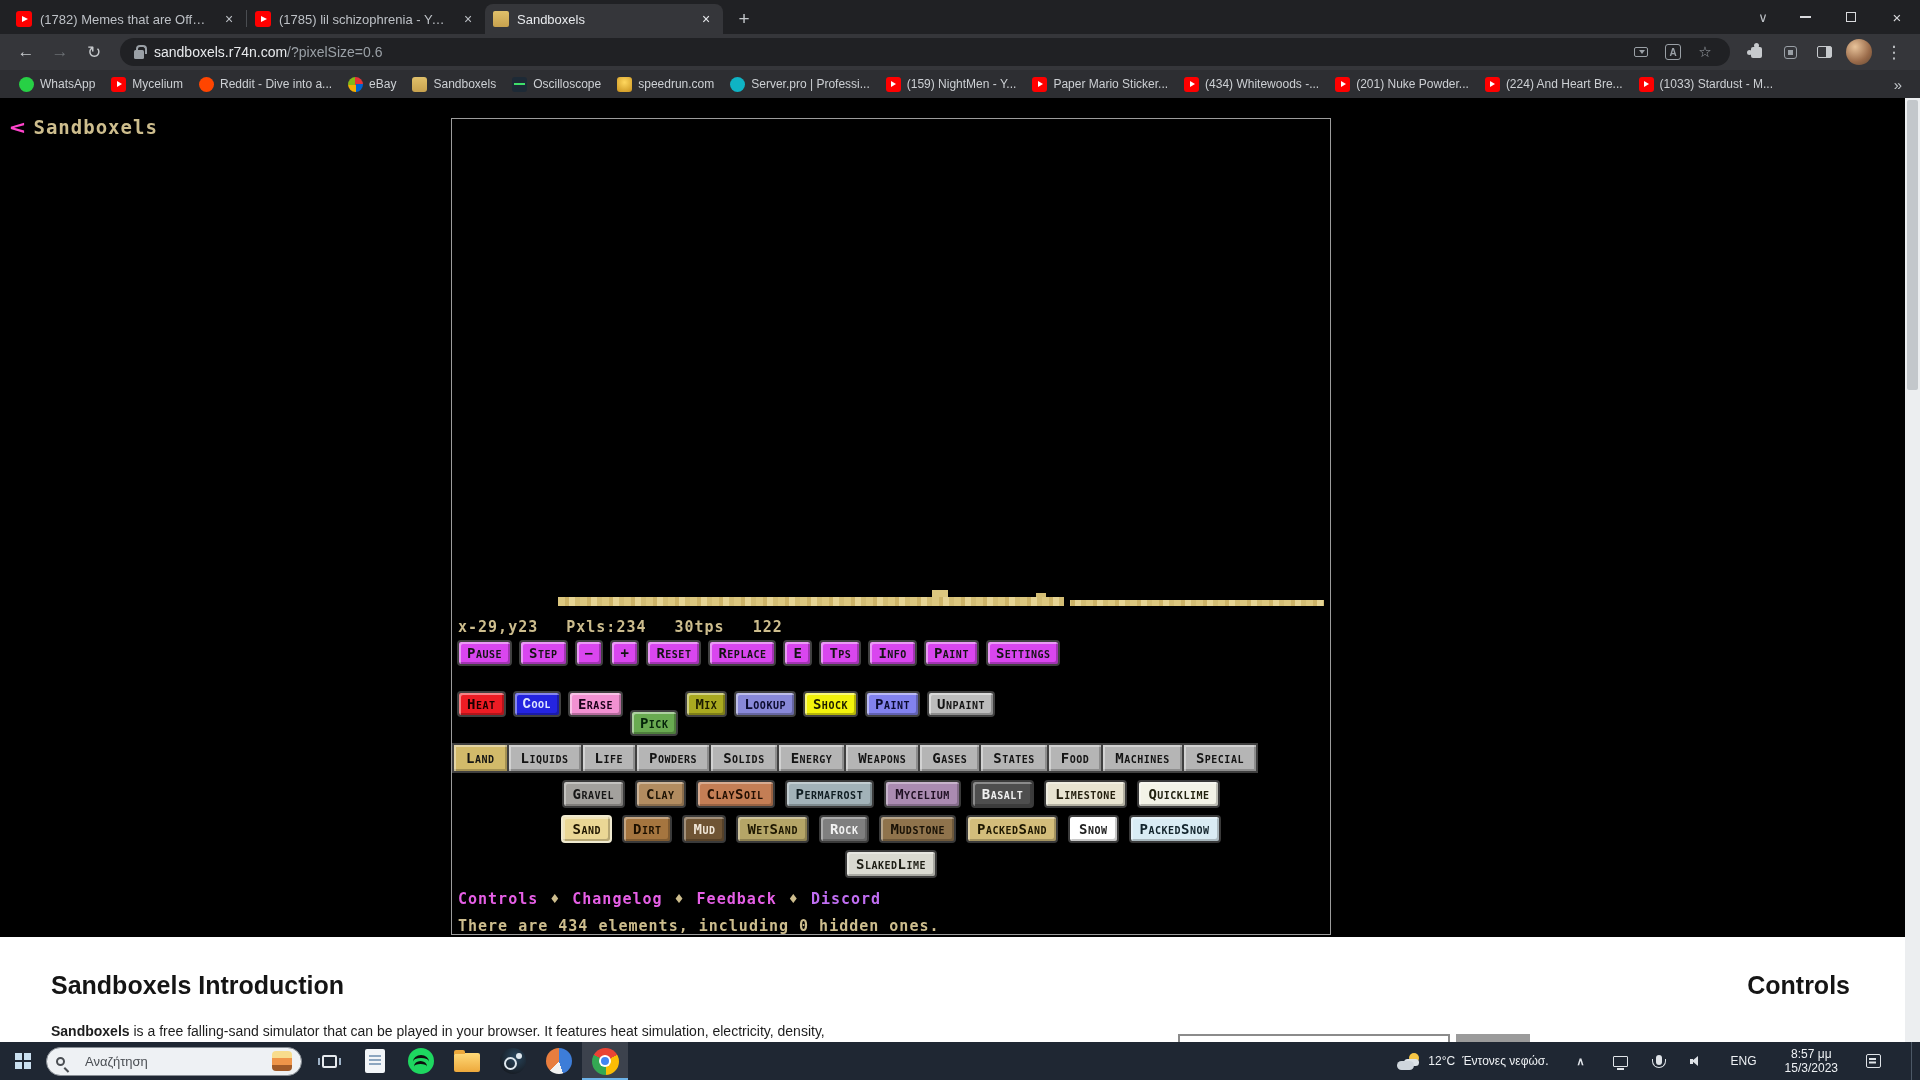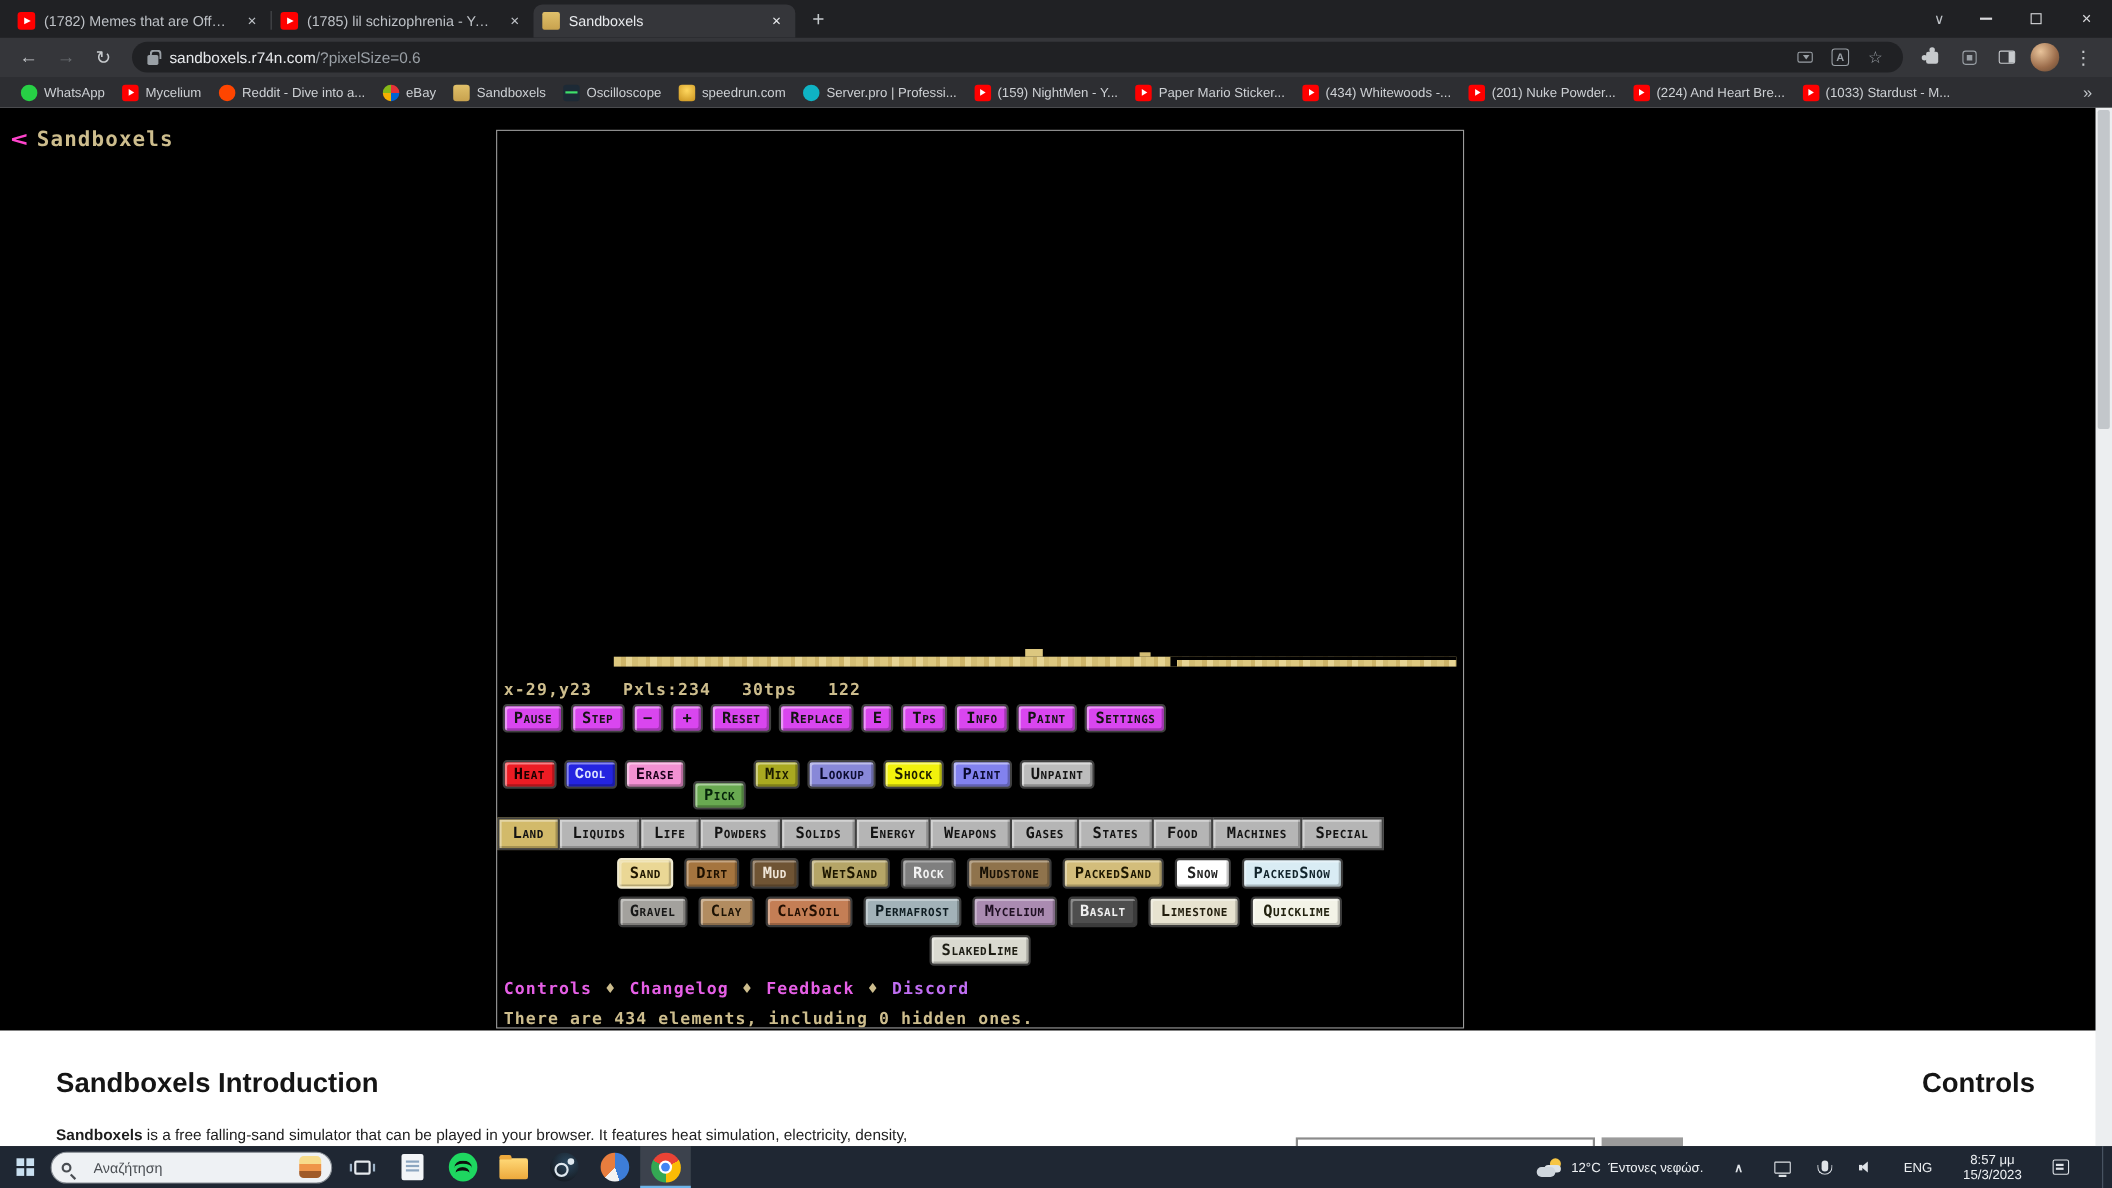--- a/index.html
+++ b/index.html
@@ -332,43 +332,43 @@
         <div class="cat" data-interactable="true">Energy</div>
         <div class="cat" data-interactable="true">Weapons</div>
         <div class="cat" data-interactable="true">Gases</div>
         <div class="cat" data-interactable="true">States</div>
         <div class="cat" data-interactable="true">Food</div>
         <div class="cat" data-interactable="true">Machines</div>
         <div class="cat" data-interactable="true">Special</div>
       </div>
 
       <div class="elem-row" data-interactable="false">
+        <button class="ebtn" data-interactable="true" style="background: rgb(163, 161, 157); color: rgb(23, 23, 23);">Gravel</button>
+        <button class="ebtn" data-interactable="true" style="background: rgb(178, 140, 96); color: rgb(29, 19, 5);">Clay</button>
+        <button class="ebtn" data-interactable="true" style="background: rgb(196, 126, 85); color: rgb(35, 15, 2);">ClaySoil</button>
+        <button class="ebtn" data-interactable="true" style="background: rgb(162, 178, 184); color: rgb(15, 29, 34);">Permafrost</button>
+        <button class="ebtn" data-interactable="true" style="background: rgb(170, 139, 177); color: rgb(30, 15, 34);">Mycelium</button>
+        <button class="ebtn" data-interactable="true" style="background: rgb(78, 78, 78); color: rgb(239, 239, 239);">Basalt</button>
+        <button class="ebtn" data-interactable="true" style="background: rgb(231, 227, 208); color: rgb(33, 29, 12);">Limestone</button>
+        <button class="ebtn" data-interactable="true" style="background: rgb(243, 243, 231); color: rgb(34, 34, 15);">Quicklime</button>
+      </div>
+
+      <div class="elem-row" data-interactable="false">
         <button class="ebtn sel" data-interactable="true" style="background: rgb(234, 215, 149); color: rgb(32, 23, 0);">Sand</button>
         <button class="ebtn" data-interactable="true" style="background: rgb(165, 117, 63); color: rgb(29, 16, 0);">Dirt</button>
         <button class="ebtn" data-interactable="true" style="background: rgb(111, 84, 52); color: rgb(240, 230, 216);">Mud</button>
         <button class="ebtn" data-interactable="true" style="background: rgb(181, 165, 103); color: rgb(29, 23, 0);">WetSand</button>
         <button class="ebtn" data-interactable="true" style="background: rgb(127, 127, 127); color: rgb(242, 242, 242);">Rock</button>
         <button class="ebtn" data-interactable="true" style="background: rgb(143, 115, 76); color: rgb(23, 16, 5);">Mudstone</button>
         <button class="ebtn" data-interactable="true" style="background: rgb(211, 189, 123); color: rgb(29, 23, 0);">PackedSand</button>
         <button class="ebtn" data-interactable="true" style="background: rgb(255, 255, 255); color: rgb(34, 34, 34);">Snow</button>
         <button class="ebtn" data-interactable="true" style="background: rgb(217, 236, 244); color: rgb(18, 36, 44);">PackedSnow</button>
       </div>
 
       <div class="elem-row" data-interactable="false">
-        <button class="ebtn" data-interactable="true" style="background: rgb(163, 161, 157); color: rgb(23, 23, 23);">Gravel</button>
-        <button class="ebtn" data-interactable="true" style="background: rgb(178, 140, 96); color: rgb(29, 19, 5);">Clay</button>
-        <button class="ebtn" data-interactable="true" style="background: rgb(196, 126, 85); color: rgb(35, 15, 2);">ClaySoil</button>
-        <button class="ebtn" data-interactable="true" style="background: rgb(162, 178, 184); color: rgb(15, 29, 34);">Permafrost</button>
-        <button class="ebtn" data-interactable="true" style="background: rgb(170, 139, 177); color: rgb(30, 15, 34);">Mycelium</button>
-        <button class="ebtn" data-interactable="true" style="background: rgb(78, 78, 78); color: rgb(239, 239, 239);">Basalt</button>
-        <button class="ebtn" data-interactable="true" style="background: rgb(231, 227, 208); color: rgb(33, 29, 12);">Limestone</button>
-        <button class="ebtn" data-interactable="true" style="background: rgb(243, 243, 231); color: rgb(34, 34, 15);">Quicklime</button>
-      </div>
-
-      <div class="elem-row" data-interactable="false">
         <button class="ebtn" data-interactable="true" style="background: rgb(217, 217, 208); color: rgb(29, 29, 20);">SlakedLime</button>
       </div>
 
       <div class="links-row" data-interactable="false" style="color: rgb(205, 189, 141);">
         <span class="flink" data-interactable="true" style="color: rgb(230, 95, 230);">Controls</span>
         <span class="fdia" data-interactable="false">♦</span>
         <span class="flink" data-interactable="true" style="color: rgb(230, 95, 230);">Changelog</span>
         <span class="fdia" data-interactable="false">♦</span>
         <span class="flink" data-interactable="true" style="color: rgb(230, 95, 230);">Feedback</span>
         <span class="fdia" data-interactable="false">♦</span>

